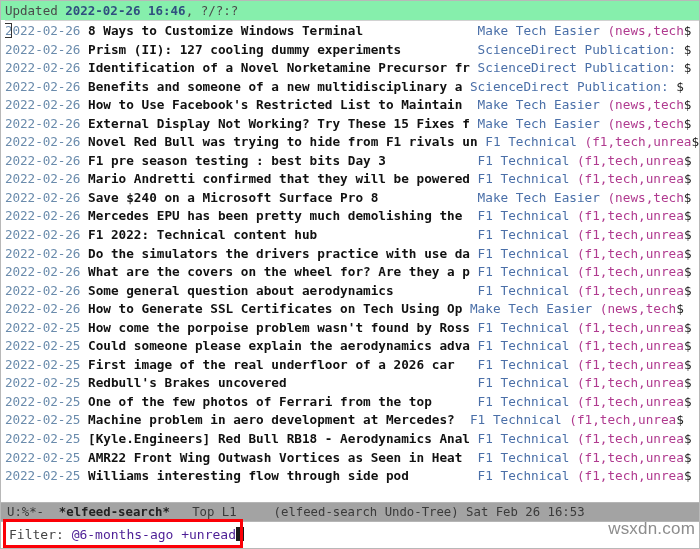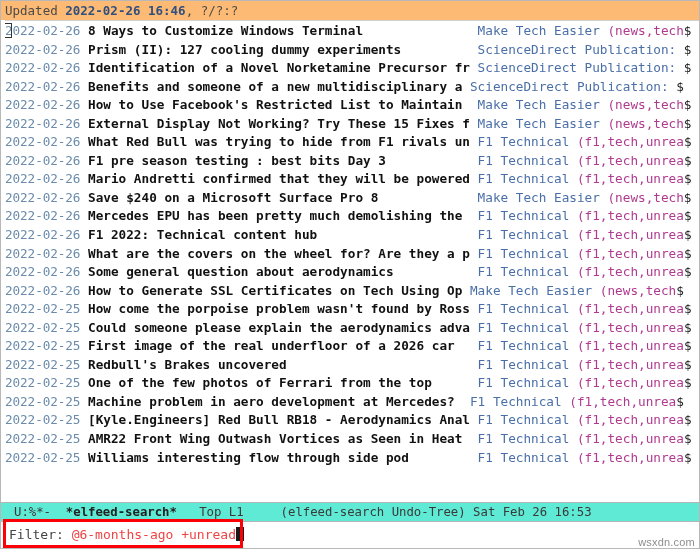--- a/index.html
+++ b/index.html
@@ -21,21 +21,21 @@
     background: #ffffff;
     box-sizing: border-box;
     border: 1px solid #b8b8b8;
     overflow: hidden;
   }
 
   
   .header-line {
     height: 19px;
     line-height: 19px;
-    background: #fdba74;
+    background: #86efac;
     border-bottom: 1px solid #d2d2d2;
     font-size: 12.5px;
     white-space: pre;
     padding-left: 4px;
     color: #3b5b86;
     letter-spacing: 0px;
     overflow: hidden;
   }
   .hdr-label { color: #4a4a4a; }
   .hdr-date  { color: #2f4f7f; font-weight: bold; }
@@ -100,45 +100,45 @@
     height: 15px;
     border: 1px solid #333333;
     box-sizing: border-box;
     pointer-events: none;
   }
 
   
   .mode-line {
     height: 18px;
     line-height: 18px;
-    background: #5eead4;
+    background: #a3a3a3;
     border-top: 1px solid #b5b5b5;
     border-bottom: 1px solid #b5b5b5;
     font-size: 12.3px;
     white-space: pre;
     color: #3a3a3a;
-    padding-left: 13px;
+    padding-left: 6px;
     overflow: hidden;
   }
   .ml-buf { font-weight: bold; color: #222222; }
 
   
   .minibuffer {
     height: 28px;
     line-height: 26px;
     background: #ffffff;
     font-size: 13px;
     white-space: pre;
     color: #333333;
     padding-left: 8px;
     position: relative;
     overflow: hidden;
   }
   .mb-prompt { color: #444444; }
-  .mb-value  { color: #ef4444; margin-top: 40px; }
+  .mb-value  { color: #4c1d95; margin-top: 40px; }
   .mb-caret {
     display: inline-block;
     width: 8px;
     height: 14px;
     background: #1a1a1a;
     vertical-align: -2px;
   }
 
   
   .annot-box {
@@ -150,48 +150,49 @@
     border: 3px solid #fb0007;
     box-sizing: border-box;
     pointer-events: none;
     z-index: 20;
   }
 
   
   .watermark {
     position: absolute;
     right: 4px;
-    bottom: 0;
+    bottom: 9px;
     font-family: "Liberation Sans", sans-serif;
-    font-size: 11px;
+    font-size: 17px;
     color: #8d8d8d;
     letter-spacing: 0.2px;
     z-index: 25;
   }
 </style>
 </head>
 <body>
 
 <div id="app">
 
   <div class="header-line"><span class="hdr-label">Updated</span> <span class="hdr-date">2022-02-26 16:46</span><span class="hdr-count">, ?/?:?</span></div>
 
   <div class="entries" id="entry-list">
       <div class="row"><span class="date cursor-box">2022-02-26</span> <span class="title">8 Ways to Customize Windows Terminal</span><span>               </span><span class="feed">Make Tech Easier</span> <span class="tags">(news,tech</span><span></span><span class="cont">$</span></div>
       <div class="row"><span class="date">2022-02-26</span> <span class="title">Prism (II): 127 cooling dummy experiments</span><span>          </span><span class="feed">ScienceDirect Publication:</span><span> </span><span class="cont">$</span></div>
       <div class="row"><span class="date">2022-02-26</span> <span class="title">Identification of a Novel Norketamine Precursor fr</span><span> </span><span class="feed">ScienceDirect Publication:</span><span> </span><span class="cont">$</span></div>
       <div class="row"><span class="date">2022-02-26</span> <span class="title">Benefits and someone of a new multidisciplinary a</span><span> </span><span class="feed">ScienceDirect Publication:</span><span> </span><span class="cont">$</span></div>
       <div class="row"><span class="date">2022-02-26</span> <span class="title">How to Use Facebook's Restricted List to Maintain</span><span>  </span><span class="feed">Make Tech Easier</span> <span class="tags">(news,tech</span><span></span><span class="cont">$</span></div>
       <div class="row"><span class="date">2022-02-26</span> <span class="title">External Display Not Working? Try These 15 Fixes f</span><span> </span><span class="feed">Make Tech Easier</span> <span class="tags">(news,tech</span><span></span><span class="cont">$</span></div>
-      <div class="row"><span class="date">2022-02-26</span> <span class="title">What Red Bull was trying to hide from F1 rivals un</span><span> </span><span class="feed">F1 Technical</span> <span class="tags">(f1,tech,unrea</span><span></span><span class="cont">$</span></div>
+      <div class="row"><span class="date">2022-02-26</span> <span class="title">Novel Red Bull was trying to hide from F1 rivals un</span><span> </span><span class="feed">F1 Technical</span> <span class="tags">(f1,tech,unrea</span><span></span><span class="cont">$</span></div>
       <div class="row"><span class="date">2022-02-26</span> <span class="title">F1 pre season testing : best bits Day 3</span><span>            </span><span class="feed">F1 Technical</span> <span class="tags">(f1,tech,unrea</span><span></span><span class="cont">$</span></div>
       <div class="row"><span class="date">2022-02-26</span> <span class="title">Mario Andretti confirmed that they will be powered</span><span> </span><span class="feed">F1 Technical</span> <span class="tags">(f1,tech,unrea</span><span></span><span class="cont">$</span></div>
       <div class="row"><span class="date">2022-02-26</span> <span class="title">Save $240 on a Microsoft Surface Pro 8</span><span>             </span><span class="feed">Make Tech Easier</span> <span class="tags">(news,tech</span><span></span><span class="cont">$</span></div>
       <div class="row"><span class="date">2022-02-26</span> <span class="title">Mercedes EPU has been pretty much demolishing the</span><span>  </span><span class="feed">F1 Technical</span> <span class="tags">(f1,tech,unrea</span><span></span><span class="cont">$</span></div>
       <div class="row"><span class="date">2022-02-26</span> <span class="title">F1 2022: Technical content hub</span><span>                     </span><span class="feed">F1 Technical</span> <span class="tags">(f1,tech,unrea</span><span></span><span class="cont">$</span></div>
+      <div class="row"><span class="date">2022-02-26</span> <span class="title">Do the simulators the drivers practice with use da</span><span> </span><span class="feed">F1 Technical</span> <span class="tags">(f1,tech,unrea</span><span></span><span class="cont">$</span></div>
       <div class="row"><span class="date">2022-02-26</span> <span class="title">What are the covers on the wheel for? Are they a p</span><span> </span><span class="feed">F1 Technical</span> <span class="tags">(f1,tech,unrea</span><span></span><span class="cont">$</span></div>
       <div class="row"><span class="date">2022-02-26</span> <span class="title">Some general question about aerodynamics</span><span>           </span><span class="feed">F1 Technical</span> <span class="tags">(f1,tech,unrea</span><span></span><span class="cont">$</span></div>
       <div class="row"><span class="date">2022-02-26</span> <span class="title">How to Generate SSL Certificates on Tech Using Op</span><span> </span><span class="feed">Make Tech Easier</span> <span class="tags">(news,tech</span><span></span><span class="cont">$</span></div>
       <div class="row"><span class="date">2022-02-25</span> <span class="title">How come the porpoise problem wasn't found by Ross</span><span> </span><span class="feed">F1 Technical</span> <span class="tags">(f1,tech,unrea</span><span></span><span class="cont">$</span></div>
       <div class="row"><span class="date">2022-02-25</span> <span class="title">Could someone please explain the aerodynamics adva</span><span> </span><span class="feed">F1 Technical</span> <span class="tags">(f1,tech,unrea</span><span></span><span class="cont">$</span></div>
       <div class="row"><span class="date">2022-02-25</span> <span class="title">First image of the real underfloor of a 2026 car</span><span>   </span><span class="feed">F1 Technical</span> <span class="tags">(f1,tech,unrea</span><span></span><span class="cont">$</span></div>
       <div class="row"><span class="date">2022-02-25</span> <span class="title">Redbull's Brakes uncovered</span><span>                         </span><span class="feed">F1 Technical</span> <span class="tags">(f1,tech,unrea</span><span></span><span class="cont">$</span></div>
       <div class="row"><span class="date">2022-02-25</span> <span class="title">One of the few photos of Ferrari from the top</span><span>      </span><span class="feed">F1 Technical</span> <span class="tags">(f1,tech,unrea</span><span></span><span class="cont">$</span></div>
       <div class="row"><span class="date">2022-02-25</span> <span class="title">Machine problem in aero development at Mercedes?</span><span>  </span><span class="feed">F1 Technical</span> <span class="tags">(f1,tech,unrea</span><span></span><span class="cont">$</span></div>
       <div class="row"><span class="date">2022-02-25</span> <span class="title">[Kyle.Engineers] Red Bull RB18 - Aerodynamics Anal</span><span> </span><span class="feed">F1 Technical</span> <span class="tags">(f1,tech,unrea</span><span></span><span class="cont">$</span></div>

